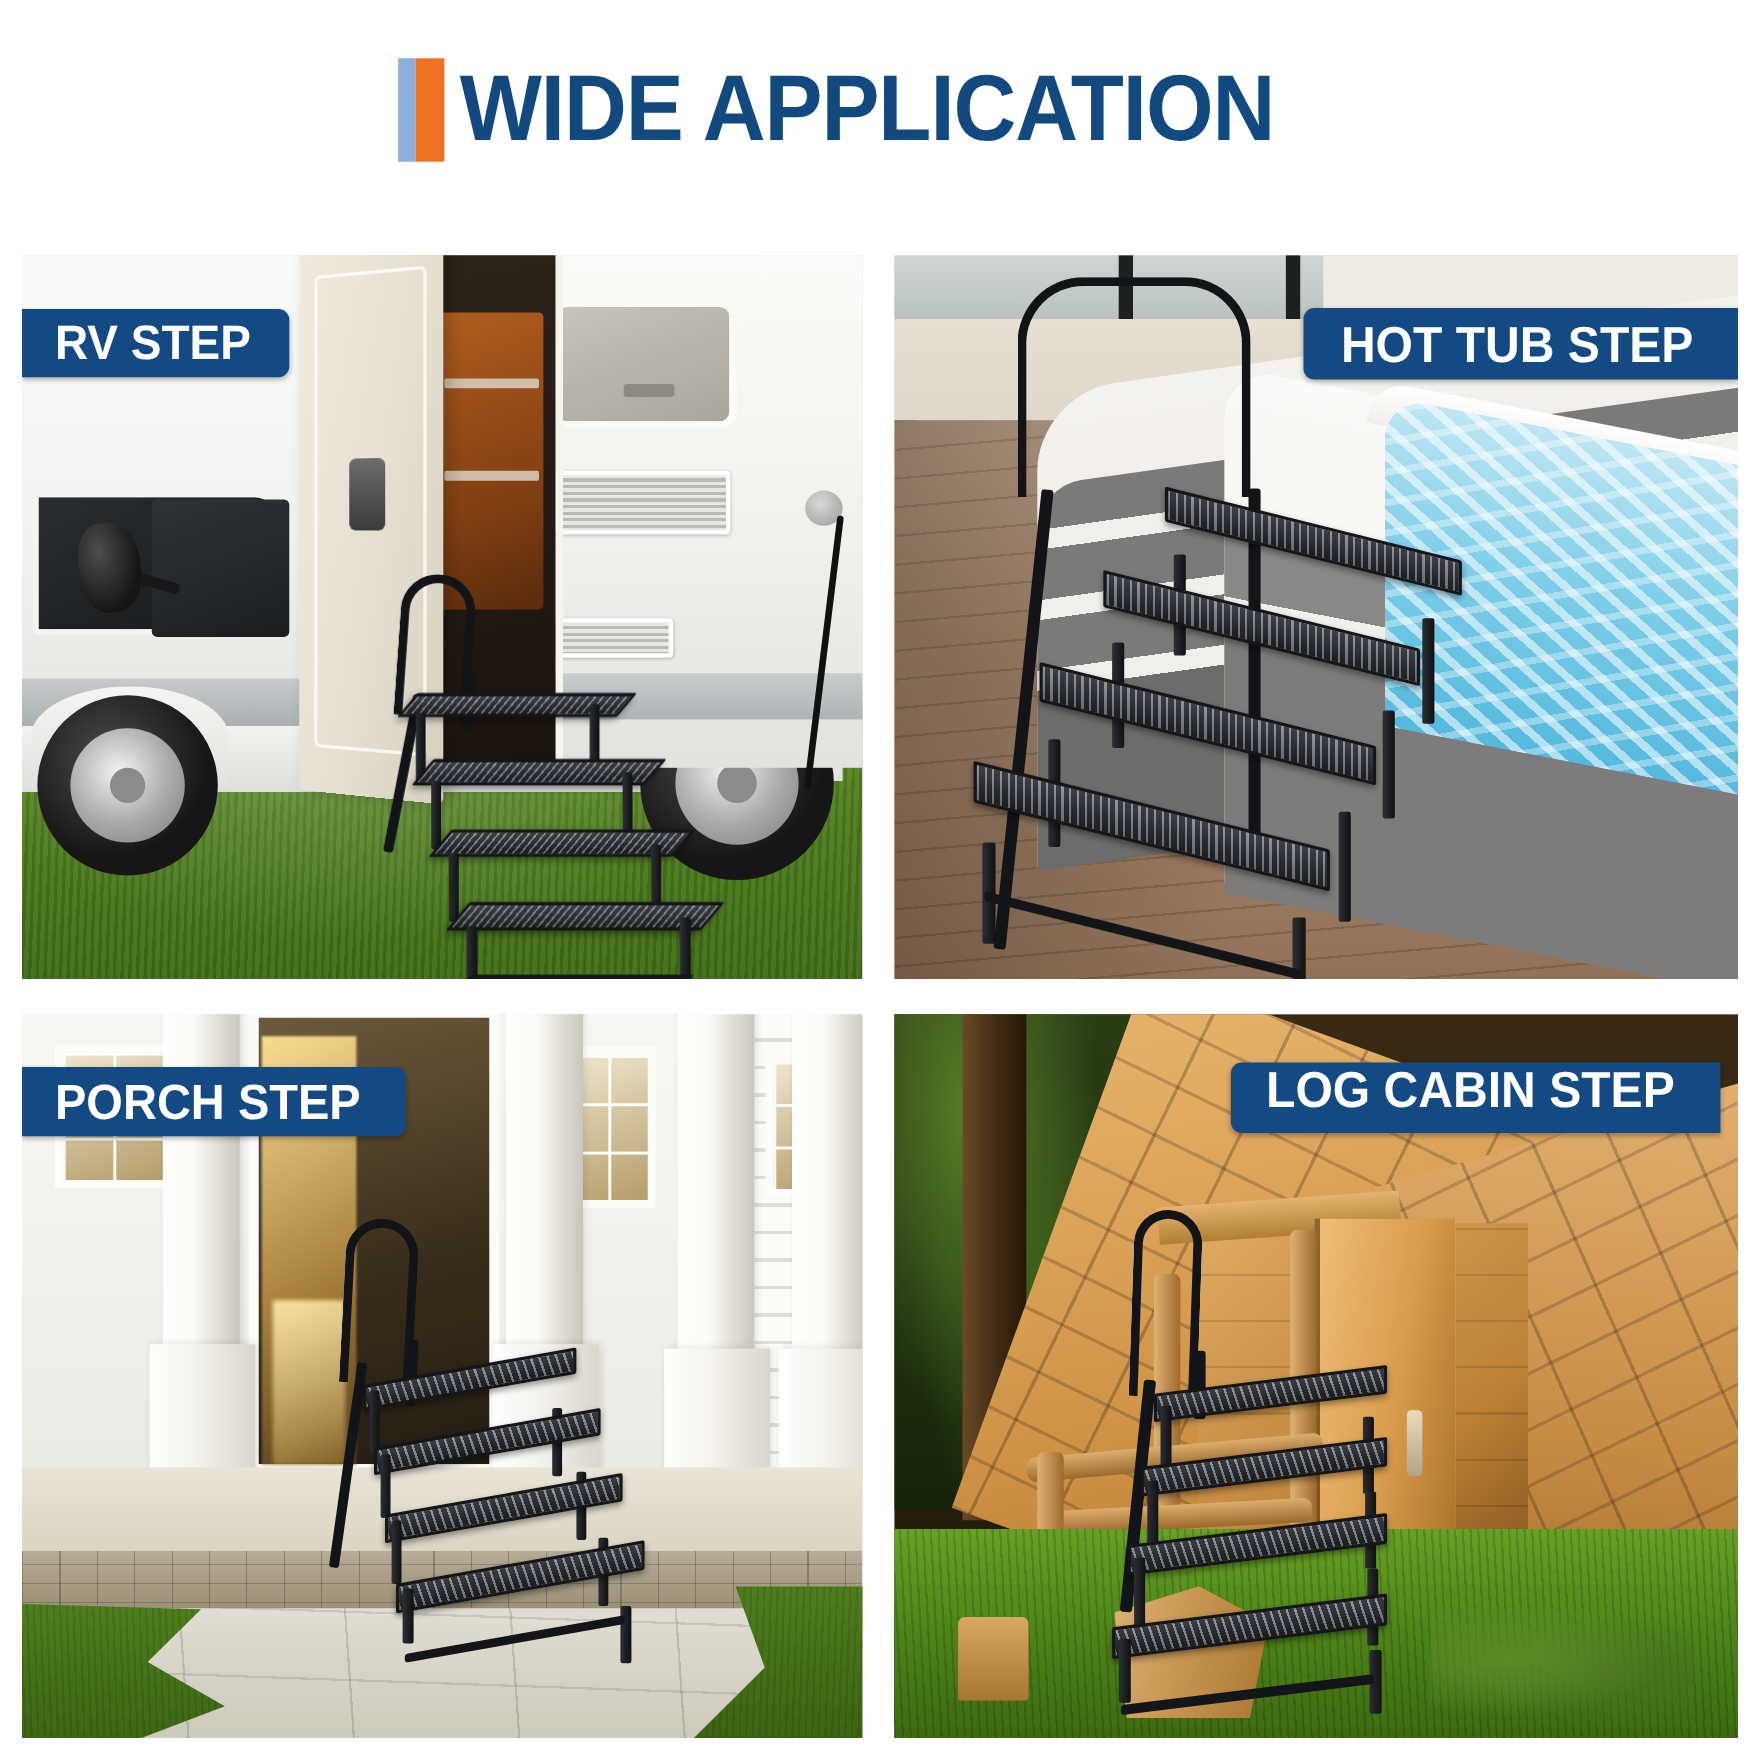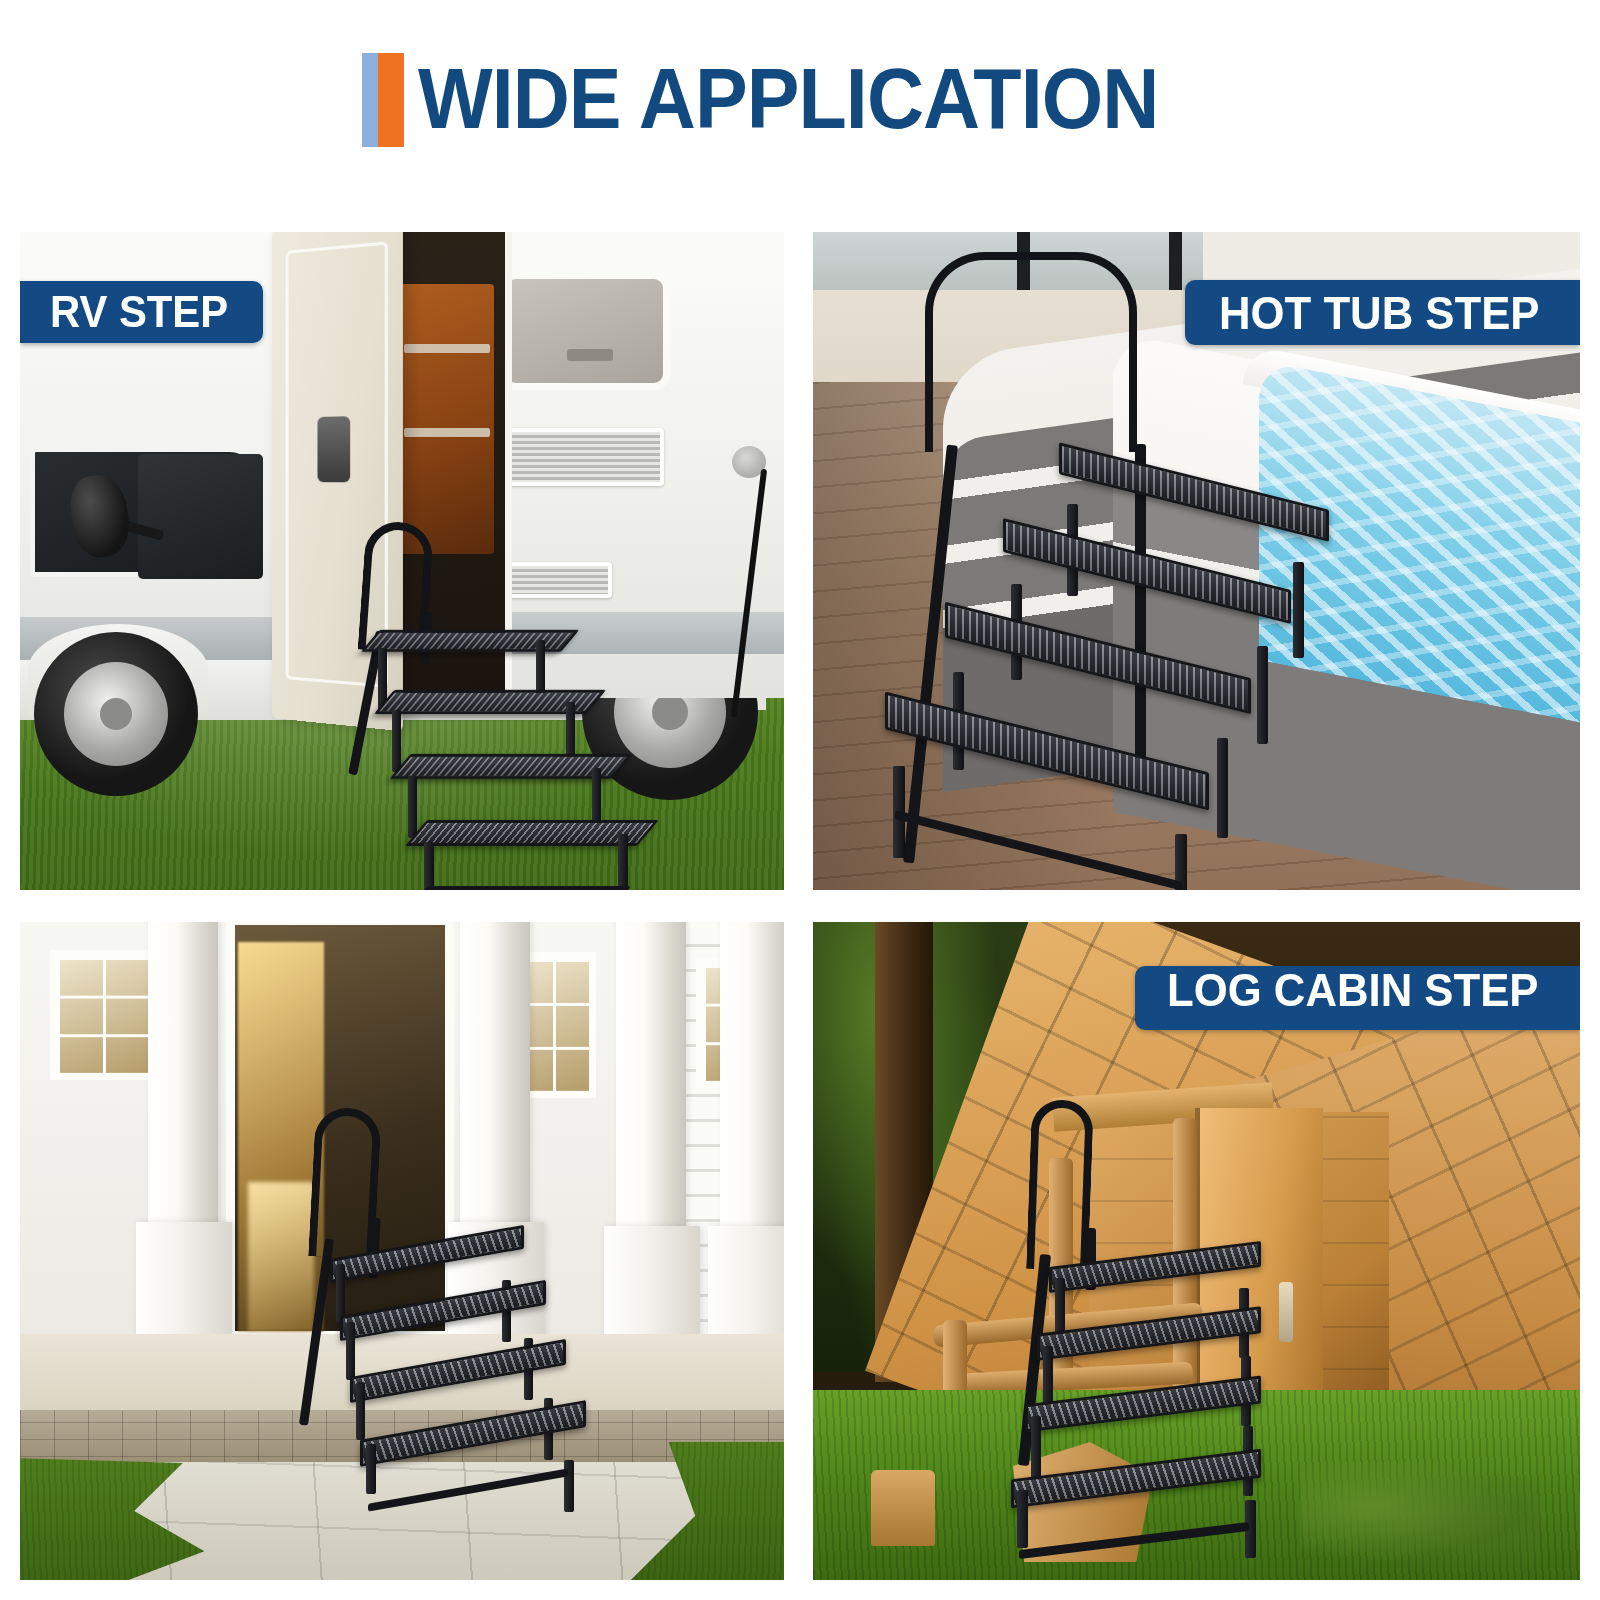--- a/index.html
+++ b/index.html
@@ -53,21 +53,21 @@
   }
   .badge-hottub {
     right: 0; top: 48px; height: 65px; padding: 0 24px 0 34px;
     font-size: 46px; border-radius: 10px 0 0 10px; margin-left: 17px;
   }
   .badge-porch {
     left: 0; top: 48px; height: 63px; padding: 0 26px 0 30px;
     font-size: 45px; border-radius: 0 10px 10px 0;
   }
   .badge-cabin {
-    right: 0; top: 44px; height: 64px; padding: 0 22px 17px 32px;
+    right: 16px; top: 44px; height: 64px; padding: 0 22px 17px 32px;
     font-size: 46px; border-radius: 10px 0 0 10px;
   }
 
   
   .rv-sky { position:absolute; inset:0; background:#e9e9e6; }
   .rv-grass {
     position:absolute; left:0; bottom:0; width:100%; height:250px;
     background:
       repeating-linear-gradient(92deg, rgba(0,0,0,.07) 0 3px, rgba(255,255,255,.05) 3px 7px),
       linear-gradient(#5d8e22, #4b7a1b 45%, #3f6b16);
@@ -613,20 +613,23 @@
         <div class="tread diag" style="left:58px; top:114px; width:216px; height:26px; transform: skewY(-10deg);"></div>
         <div class="leg" style="left:64px; top:138px; width:9px; height:58px;"></div>
         <div class="leg" style="left:252px; top:154px; width:9px; height:62px;"></div>
 
         <div class="tread diag" style="left:68px; top:176px; width:226px; height:27px; transform: skewY(-10deg);"></div>
         <div class="leg" style="left:74px; top:200px; width:10px; height:50px;"></div>
         <div class="leg" style="left:272px; top:216px; width:10px; height:52px;"></div>
         <div class="rail-bar" style="left:76px; top:242px; width:200px; height:8px; transform: skewY(-10deg);"></div>
       </div>
 
+      <div class="badge badge-porch">
+        <span>PORCH STEP</span>
+      </div>
     </div>
 
     <div class="panel p-br">
       <div class="lc-bg"></div>
       <div class="lc-foliage"></div>
       <div class="lc-trunk"></div>
       <div class="lc-roof"></div>
       <div class="lc-roof2"></div>
       <div class="lc-face"></div>
       <div class="lc-awning"></div>

